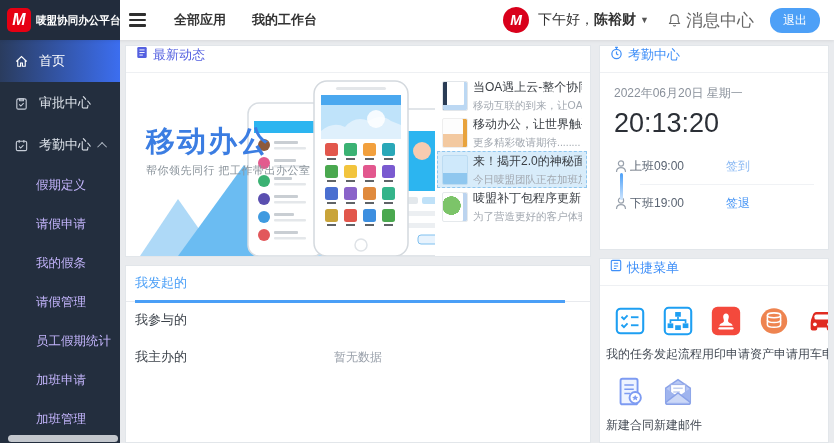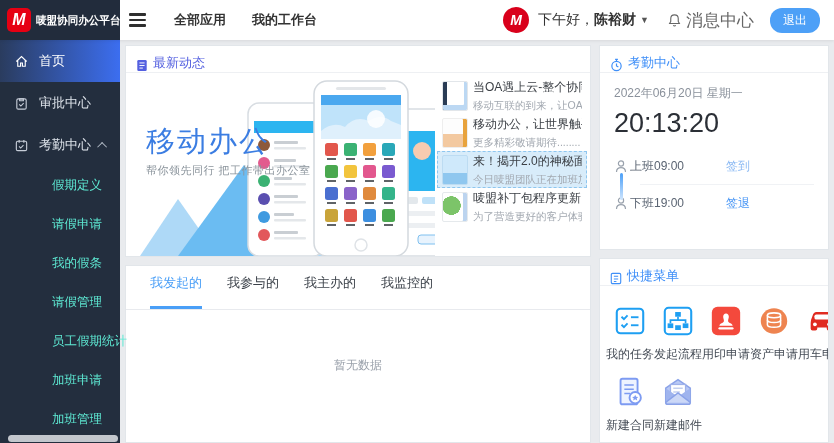--- a/index.html
+++ b/index.html
@@ -28,51 +28,51 @@
   .logout-btn { margin-left:16px; background:#4da0f7; color:#fff; border:none; border-radius:12px;
                 font-size:12px; padding:4px 13px; cursor:pointer; }
 
   
   .sidebar { position:absolute; top:40px; left:0; width:120px; height:403px; background:#232e3e; z-index:4; }
   .side-item { height:42px; display:flex; align-items:center; padding-left:14px; color:#dde3ea; font-size:13px; cursor:pointer; }
   .side-item .micon { width:15px; height:15px; margin-right:10px; flex:0 0 15px; }
   .side-item.active { background:linear-gradient(90deg,#2a3c5e 0%,#3c6ef0 100%); color:#fff;text-align:right; }
   .chev-up { margin-left:auto; margin-right:13px; width:7px; height:7px; border-left:1.5px solid #aeb7c2;
              border-top:1.5px solid #aeb7c2; transform:rotate(45deg) translateY(2px); }
-  .sub-item { height:39px; line-height:39px; padding-left:52px; color:#5eead4; font-size:12.5px; cursor:pointer; white-space:nowrap; }
+  .sub-item { height:39px; line-height:39px; padding-left:36px; color:#c4b5fd; font-size:12.5px; cursor:pointer; white-space:nowrap; }
 
   
   .panel { position:absolute; background:#fff; border:1px solid #e2e6ea; }
-  .p-head { height:27px; border-bottom:1px solid #eef0f3; display:flex; align-items:flex-end; padding:0 10px; font-size:13px; }
+  .p-head { height:27px; border-bottom:1px solid #eef0f3; display:flex; align-items:flex-start; padding:0 10px; font-size:13px; }
   .p-head svg { margin-right:5px; }
   .head-indigo { color:#5460e0; }
   .head-blue { color:#3f8ff8; }
 
   
   .news-panel { left:125px; top:45px; width:466px; height:212px; }
   .news-body { display:flex; height:183px; }
   .banner { position:relative; flex:1; overflow:hidden; }
   .banner svg.bg { position:absolute; left:0; top:0; }
-  .headline { position:absolute; left:20px; top:49px; font-size:29px; font-weight:normal; color:#3b7de2; letter-spacing:2px; }
+  .headline { position:absolute; left:20px; top:49px; font-size:29px; font-weight:bold; color:#3b7de2; letter-spacing:2px; }
   .subline { position:absolute; left:20px; top:90px; font-size:11px; color:#8b949c; letter-spacing:.5px; }
   .news-list { width:155px; flex:0 0 155px; padding:4px 3px 0 2px; }
   .news-item { display:flex; align-items:center; height:37px; padding:2px 4px; border:1px solid transparent; cursor:pointer; }
   .news-item.active { background:#d8ecfa; border:1px dashed #8ec6ef; }
   .thumb { width:26px; height:30px; border-radius:2px; margin-right:5px; flex:0 0 26px; }
   .t1 { background:linear-gradient(90deg,#2a3c55 18%, #fff 18%), #fff; box-shadow:inset -3px -5px 0 #bcd8f3; border:1px solid #e2e6ea; }
   .t2 { background:linear-gradient(180deg,#fdfdfd 55%, #f3c9a0 55%); border:1px solid #eee; box-shadow:inset -4px 0 0 #e8a33d; }
   .t3 { background:linear-gradient(180deg,#cfe9fb 60%, #8fc7ef 60%); border:1px solid #bddcf2; }
   .t4 { background:radial-gradient(circle at 35% 45%, #7cc469 0 42%, #fff 43%); border:1px solid #e5e9ec; box-shadow:inset -4px 0 0 #bcd4ef; }
   .n-col { min-width:0; }
   .n-title { font-size:12px; color:#3c4046; white-space:nowrap; overflow:hidden; }
   .n-desc { font-size:10.5px; color:#a2a8b0; white-space:nowrap; overflow:hidden; margin-top:3px; }
 
   
   .tabs-panel { left:125px; top:265px; width:466px; height:178px; }
-  .tab-bar { height:44px; border-bottom:1px solid #e8eaee; display:flex; padding-left:24px; }
+  .tab-bar { height:36px; border-bottom:1px solid #e8eaee; display:flex; padding-left:9px;flex-direction:column; }
   .tab { margin-right:25px; font-size:13px; color:#3c424a; line-height:34px; cursor:pointer; border-bottom:3px solid transparent; }
   .tab.active { color:#4a9ff7; border-bottom-color:#4a9ff7; }
   .empty { text-align:center; padding-top:47px; color:#9aa1ab; font-size:12px; }
 
   
   .att-panel { left:599px; top:45px; width:230px; height:205px; }
   .att-body { padding:10px 14px 0; }
   .att-date { font-size:12px; color:#8a919b; margin-top:2px; }
   .att-clock { font-size:27px; color:#2b2f36; margin:6px 0 14px; }
   .att-rows { position:relative; }
@@ -289,21 +289,20 @@
       </div>
     </div>
   </div>
 </section>
 
 <section class="panel tabs-panel">
   <div class="tab-bar">
     <div class="tab active">我发起的</div>
     <div class="tab">我参与的</div>
     <div class="tab">我主办的</div>
-    <div class="tab">我监控的</div>
   </div>
   <div class="empty">暂无数据</div>
 </section>
 
 <section class="panel att-panel">
   <div class="p-head head-blue">
     <svg width="13" height="14" viewBox="0 0 14 15">
         <circle cx="7" cy="8.5" r="5" fill="none" stroke="#3f8ff8" stroke-width="1.3"></circle>
         <path d="M7 5.8v2.7l2 1.2 M5.5 1.5h3 M7 1.5v2" fill="none" stroke="#3f8ff8" stroke-width="1.3"></path>
       </svg>

